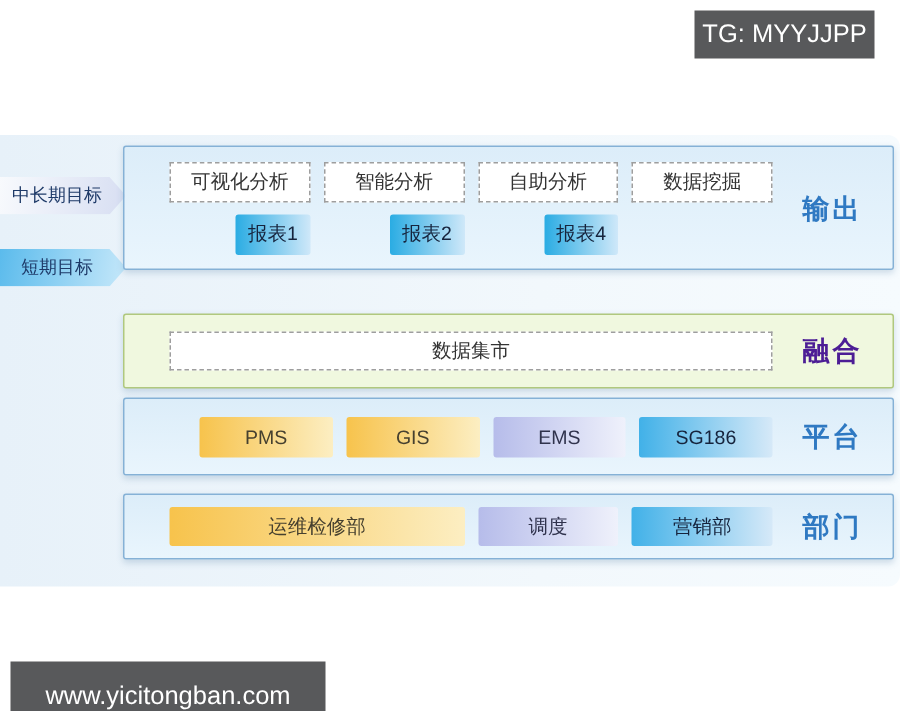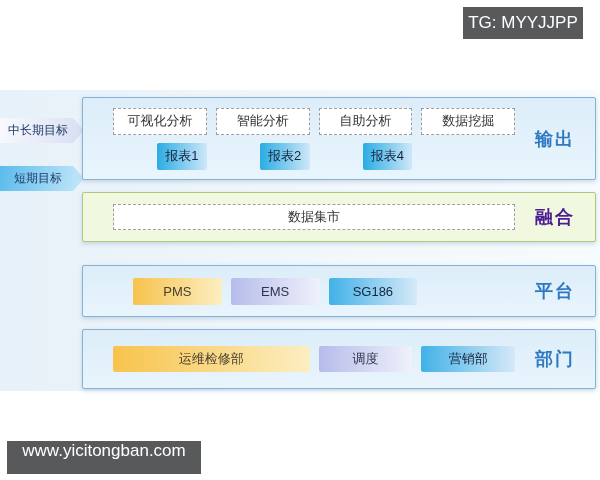--- a/index.html
+++ b/index.html
@@ -25,23 +25,23 @@
   .arrow-short{top:166px;background:linear-gradient(100deg,#5bbbec 0%,#c6e8fa 100%);}
   
   .panel{
     position:absolute;left:82px;width:514px;box-sizing:border-box;
     display:flex;align-items:center;border-radius:2px;
     box-shadow:0 2px 4px rgba(110,145,180,.30);
   }
   .panel-blue{background:linear-gradient(180deg,#dcedf9 0%,#e9f5fd 100%);border:1px solid #85b1d6;}
   .panel-green{background:#f0f8df;border:1px solid #b0c87e;}
   .p1{top:97px;height:83px;}
-  .p2{top:192px;height:50px;}
+  .p2{top:209px;height:50px;}
   .p3{top:265px;height:52px;padding-left:20px;}
-  .p4{top:329px;height:60px;}
+  .p4{top:329px;height:44px;}
   .panel-content{flex:1;margin-left:30px;display:flex;flex-direction:column;gap:8px;}
   .grid4{display:grid;grid-template-columns:repeat(4,1fr);gap:9px;}
   .box{
     height:27px;display:flex;align-items:center;justify-content:center;
     font-size:13px;border-radius:2px;box-sizing:border-box;white-space:nowrap;
   }
   .dashed{background:#ffffff;border:1px dashed #9e9e9e;color:#333;border-radius:0;}
   .report{background:linear-gradient(90deg,#2aace3 0%,#cfe8f9 100%);color:#16243d;margin-left:44px;}
   .orange{background:linear-gradient(90deg,#f7c34c 0%,#fceec2 100%);color:#46402f;}
   .lavender{background:linear-gradient(90deg,#b6bcea 0%,#eff1fb 100%);color:#30334d;}
@@ -49,22 +49,22 @@
   .span2{grid-column:span 2;}
   .panel-label{width:80px;text-align:center;font-weight:bold;font-size:18px;letter-spacing:2px;}
   .label-blue{color:#2f79c2;}
   .label-green{color:#4c1d95;}
   
   .tg-badge{
     position:absolute;top:7px;left:463px;width:120px;height:32px;background:#58595b;
     color:#fff;display:flex;align-items:center;justify-content:center;font-size:17px;
   }
   .watermark{
-    position:absolute;top:441px;left:7px;width:194px;height:33px;background:#58595b;
-    color:#fff;display:flex;align-items:flex-start;justify-content:center;font-size:17px;
+    position:absolute;top:441px;left:7px;width:210px;height:33px;background:#58595b;
+    color:#fff;display:flex;align-items:flex-end;justify-content:center;font-size:17px;
   }
 </style>
 </head>
 <body>
 
 <div id="stage">
 
   <div class="bg-slab"></div>
 
   <div class="goal-arrow arrow-long">
@@ -95,20 +95,21 @@
     <div class="panel-content">
       <div class="box dashed" style="height:26px;">数据集市</div>
     </div>
     <div class="panel-label label-green">融合</div>
   </div>
 
   <div class="panel panel-blue p3">
     <div class="panel-content">
       <div class="grid4">
         <div class="box orange">PMS</div>
+        <div class="box orange">GIS</div>
         <div class="box lavender">EMS</div>
         <div class="box bluebox">SG186</div>
       </div>
     </div>
     <div class="panel-label label-blue">平台</div>
   </div>
 
   <div class="panel panel-blue p4">
     <div class="panel-content">
       <div class="grid4">

